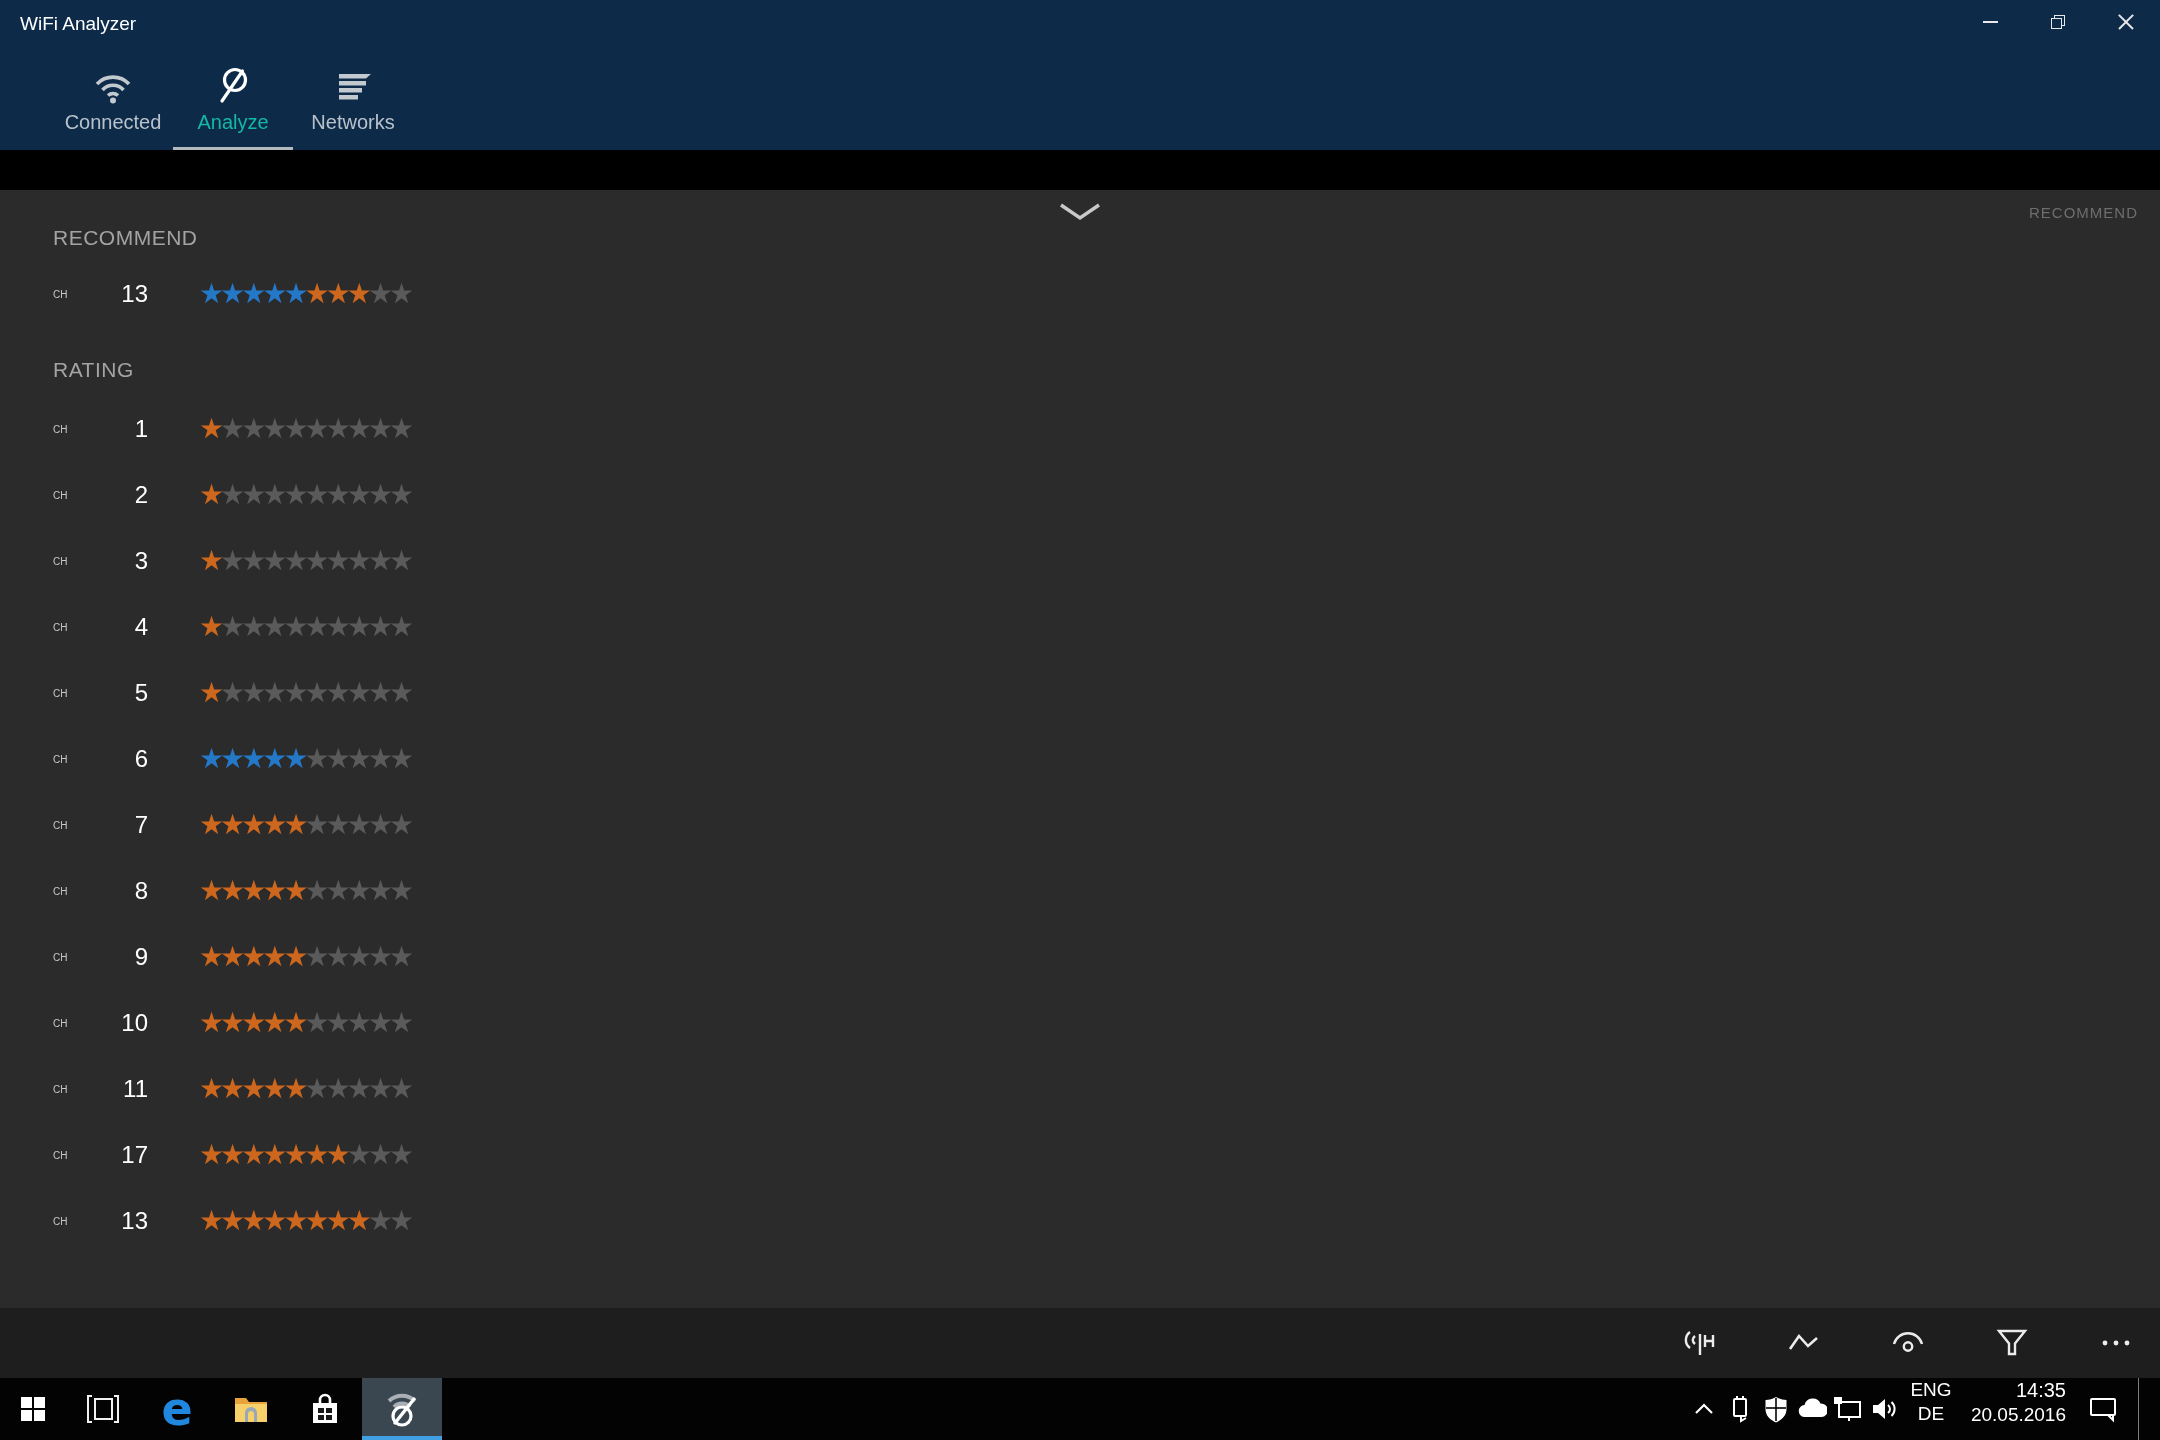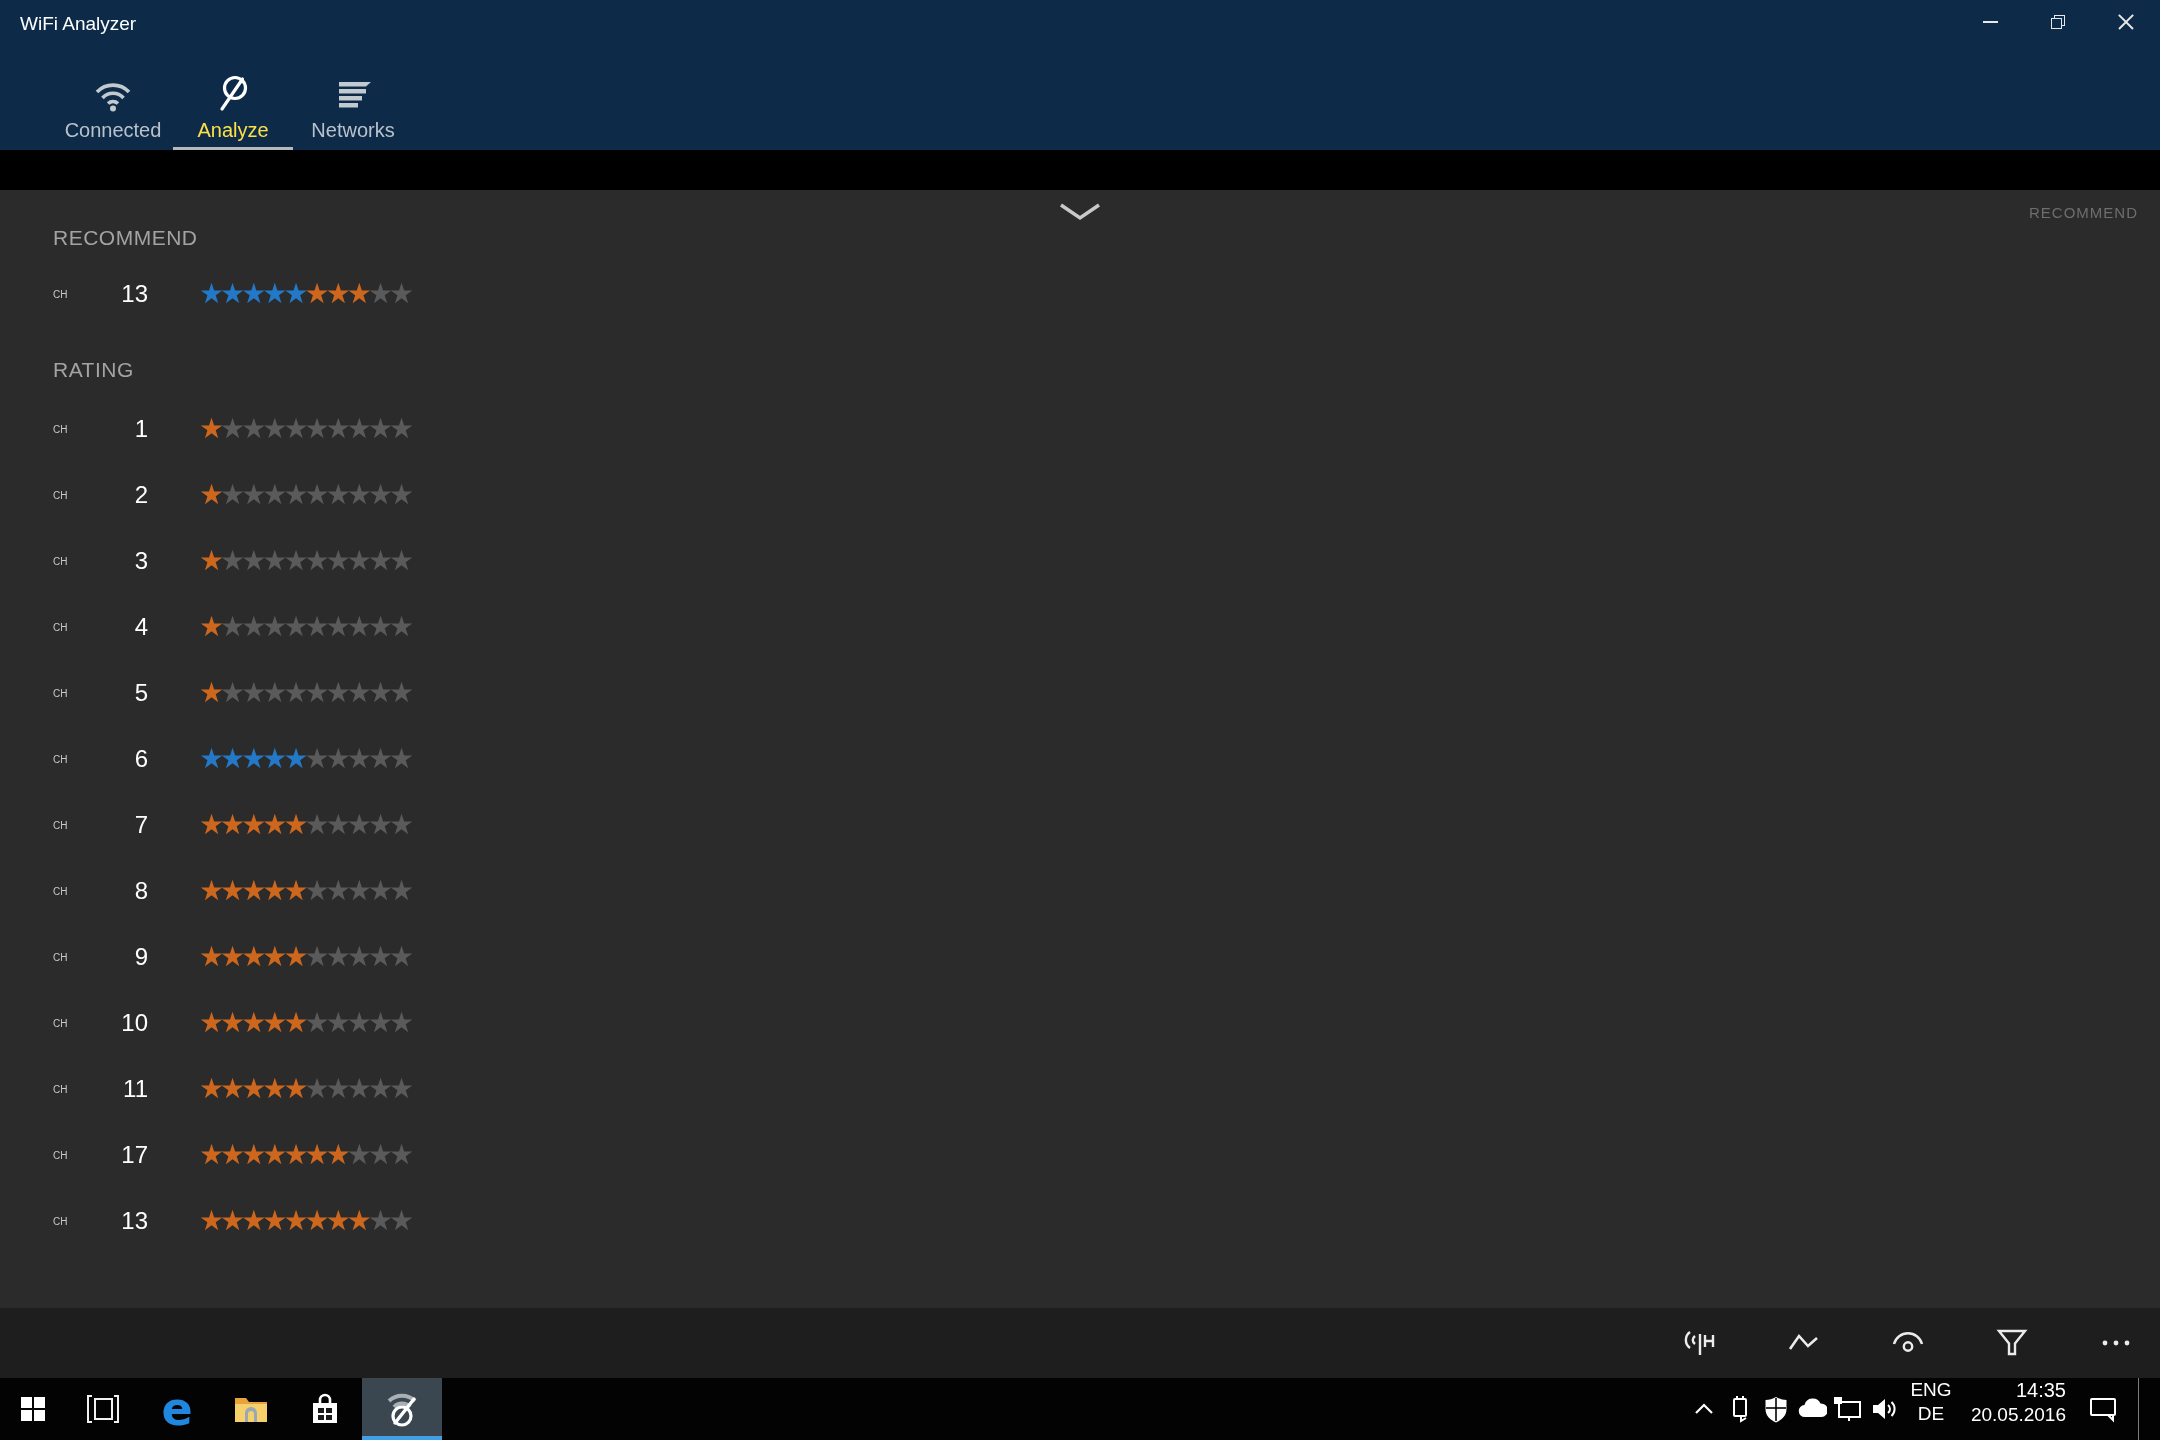--- a/index.html
+++ b/index.html
@@ -15,24 +15,24 @@
   .ic-min { width:15px; height:2px; background:#e8e8e8; }
   .ic-restore { position:relative; width:14px; height:14px; }
   .ic-restore .back { position:absolute; right:0; top:0; width:11px; height:11px; border:1.5px solid #e8e8e8; }
   .ic-restore .front { position:absolute; left:0; bottom:0; width:11px; height:11px; border:1.5px solid #e8e8e8; background:#0d2b49; }
   .ic-close { position:relative; width:18px; height:18px; }
   .ic-close i { position:absolute; left:-1px; top:8px; width:20px; height:1.8px; background:#e8e8e8; }
   .ic-close i:first-child { transform:rotate(45deg); }
   .ic-close i:last-child { transform:rotate(-45deg); }
 
   .tabs { position:absolute; left:53px; top:54px; height:96px; display:flex; }
-  .tab { width:120px; height:96px; position:relative; display:flex; flex-direction:column; align-items:center; justify-content:flex-end; padding-bottom:8px; cursor:default; }
+  .tab { width:120px; height:96px; position:relative; display:flex; flex-direction:column; align-items:center; justify-content:flex-end; padding-bottom:16px; cursor:default; }
   .tab .ticon { height:44px; display:flex; align-items:center; justify-content:center; }
   .tab .tlabel { font-size:20px; color:#b9c2ca; margin-top:2px; }
-  .tab.active .tlabel { color:#fde047;text-align:center; }
+  .tab.active .tlabel { color:#14b8a6;text-align:center; }
   .tab.active::after { content:""; position:absolute; left:0; right:0; bottom:0; height:3px; background:#b4b9be; }
 
   
   .panel { position:absolute; left:0; top:190px; width:2160px; height:1118px; background:#2b2b2b; }
   .chevron { position:absolute; top:12px; left:50%; transform:translateX(-50%); cursor:default; }
   .minimize-label { position:absolute; top:14px; right:22px; font-size:15px; letter-spacing:1px; color:#6e6e6e; cursor:default; }
   .sec-h { position:absolute; left:53px; font-size:21px; color:#a3a3a3; letter-spacing:0.5px; }
   .sec-h.rec { top:36px; }
   .sec-h.rat { top:168px; }
   .rows { position:absolute; left:0; right:0; }

